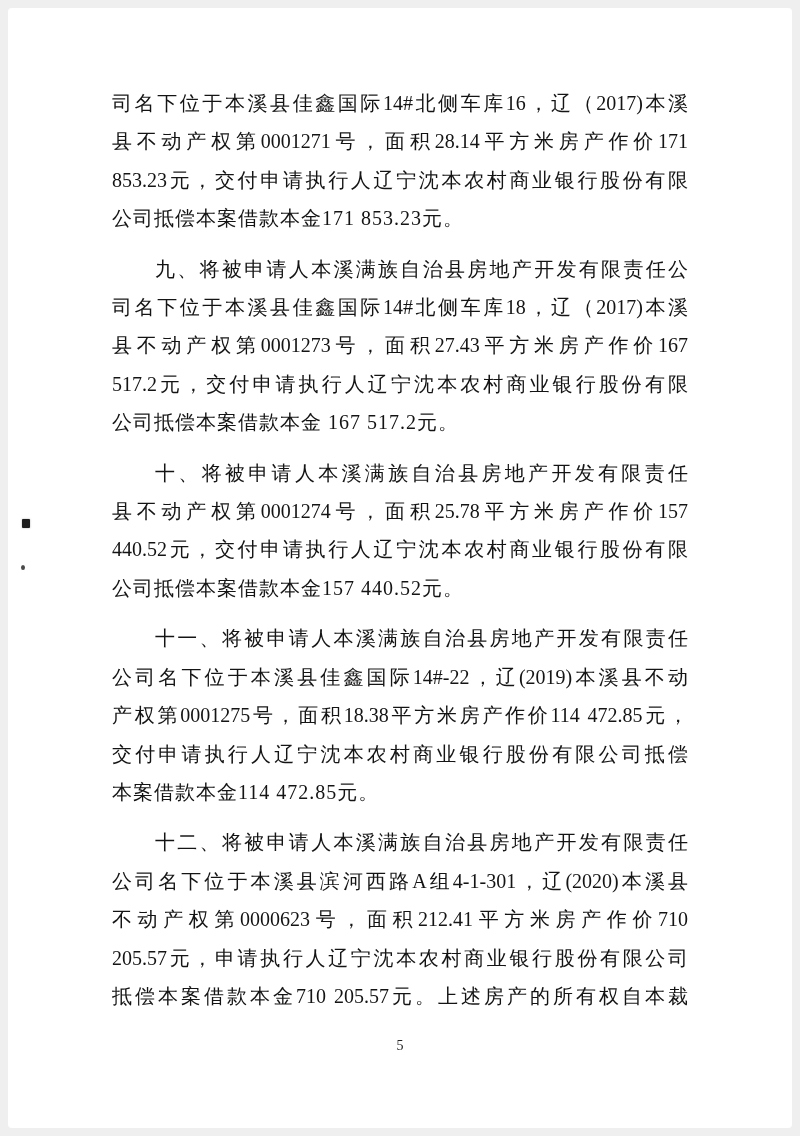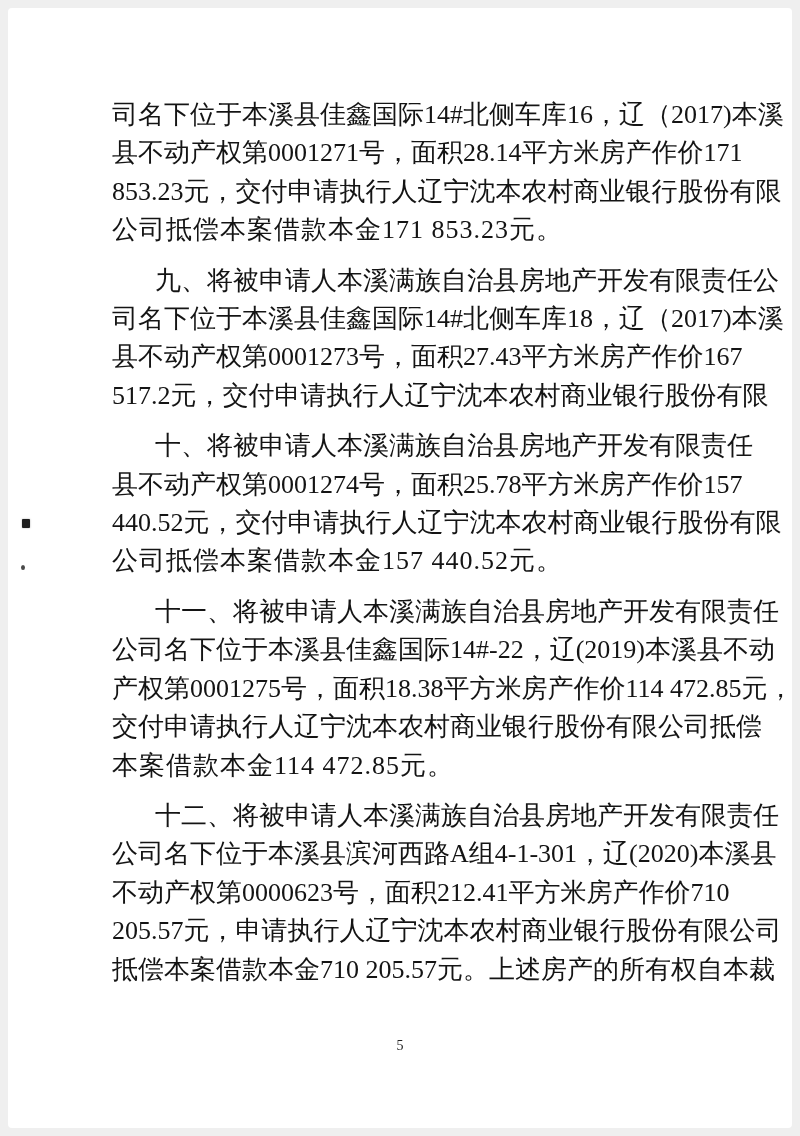--- a/index.html
+++ b/index.html
@@ -27,24 +27,24 @@
     height: 1120px;
     background: #ffffff;
     border: 1px solid #dededе;
     border-color: #dedede;
     border-radius: 4px;
   }
 
   .text-block {
     position: absolute;
     left: 104px;
-    top: 88px;
+    top: 76px;
     width: 576px;
     color: #141414;
-    font-size: 26px;
+    font-size: 20px;
     line-height: 38.4px;
   }
 
   .text-line {
     white-space: nowrap;
     text-align: justify;
     text-align-last: justify;
     overflow: visible;
   }
 
@@ -107,20 +107,21 @@
         <div class="text-line">县不动产权第0001271号，面积28.14平方米房产作价171</div>
         <div class="text-line">853.23元，交付申请执行人辽宁沈本农村商业银行股份有限</div>
         <div class="text-line para-end">公司抵偿本案借款本金171 853.23元。</div>
       </div>
 
       <div>
         <div class="text-line indent">九、将被申请人本溪满族自治县房地产开发有限责任公</div>
         <div class="text-line">司名下位于本溪县佳鑫国际14#北侧车库18，辽（2017)本溪</div>
         <div class="text-line">县不动产权第0001273号，面积27.43平方米房产作价167</div>
         <div class="text-line">517.2元，交付申请执行人辽宁沈本农村商业银行股份有限</div>
+        <div class="text-line para-end">公司抵偿本案借款本金 167 517.2元。</div>
       </div>
 
       <div>
         <div class="text-line indent">十、将被申请人本溪满族自治县房地产开发有限责任</div>
         <div class="text-line">县不动产权第0001274号，面积25.78平方米房产作价157</div>
         <div class="text-line">440.52元，交付申请执行人辽宁沈本农村商业银行股份有限</div>
         <div class="text-line para-end">公司抵偿本案借款本金157 440.52元。</div>
       </div>
 
       <div>

